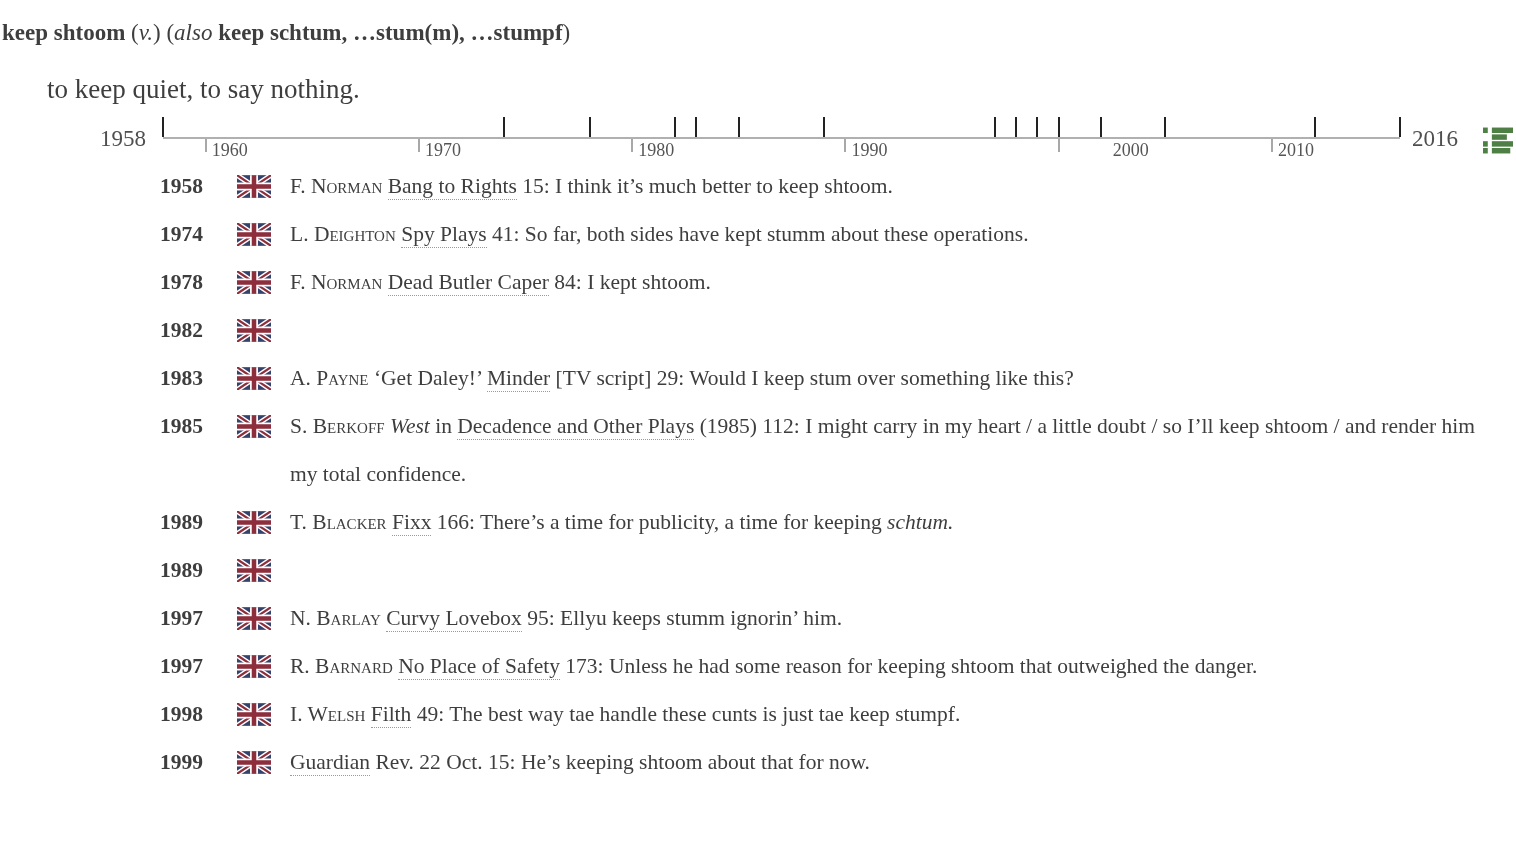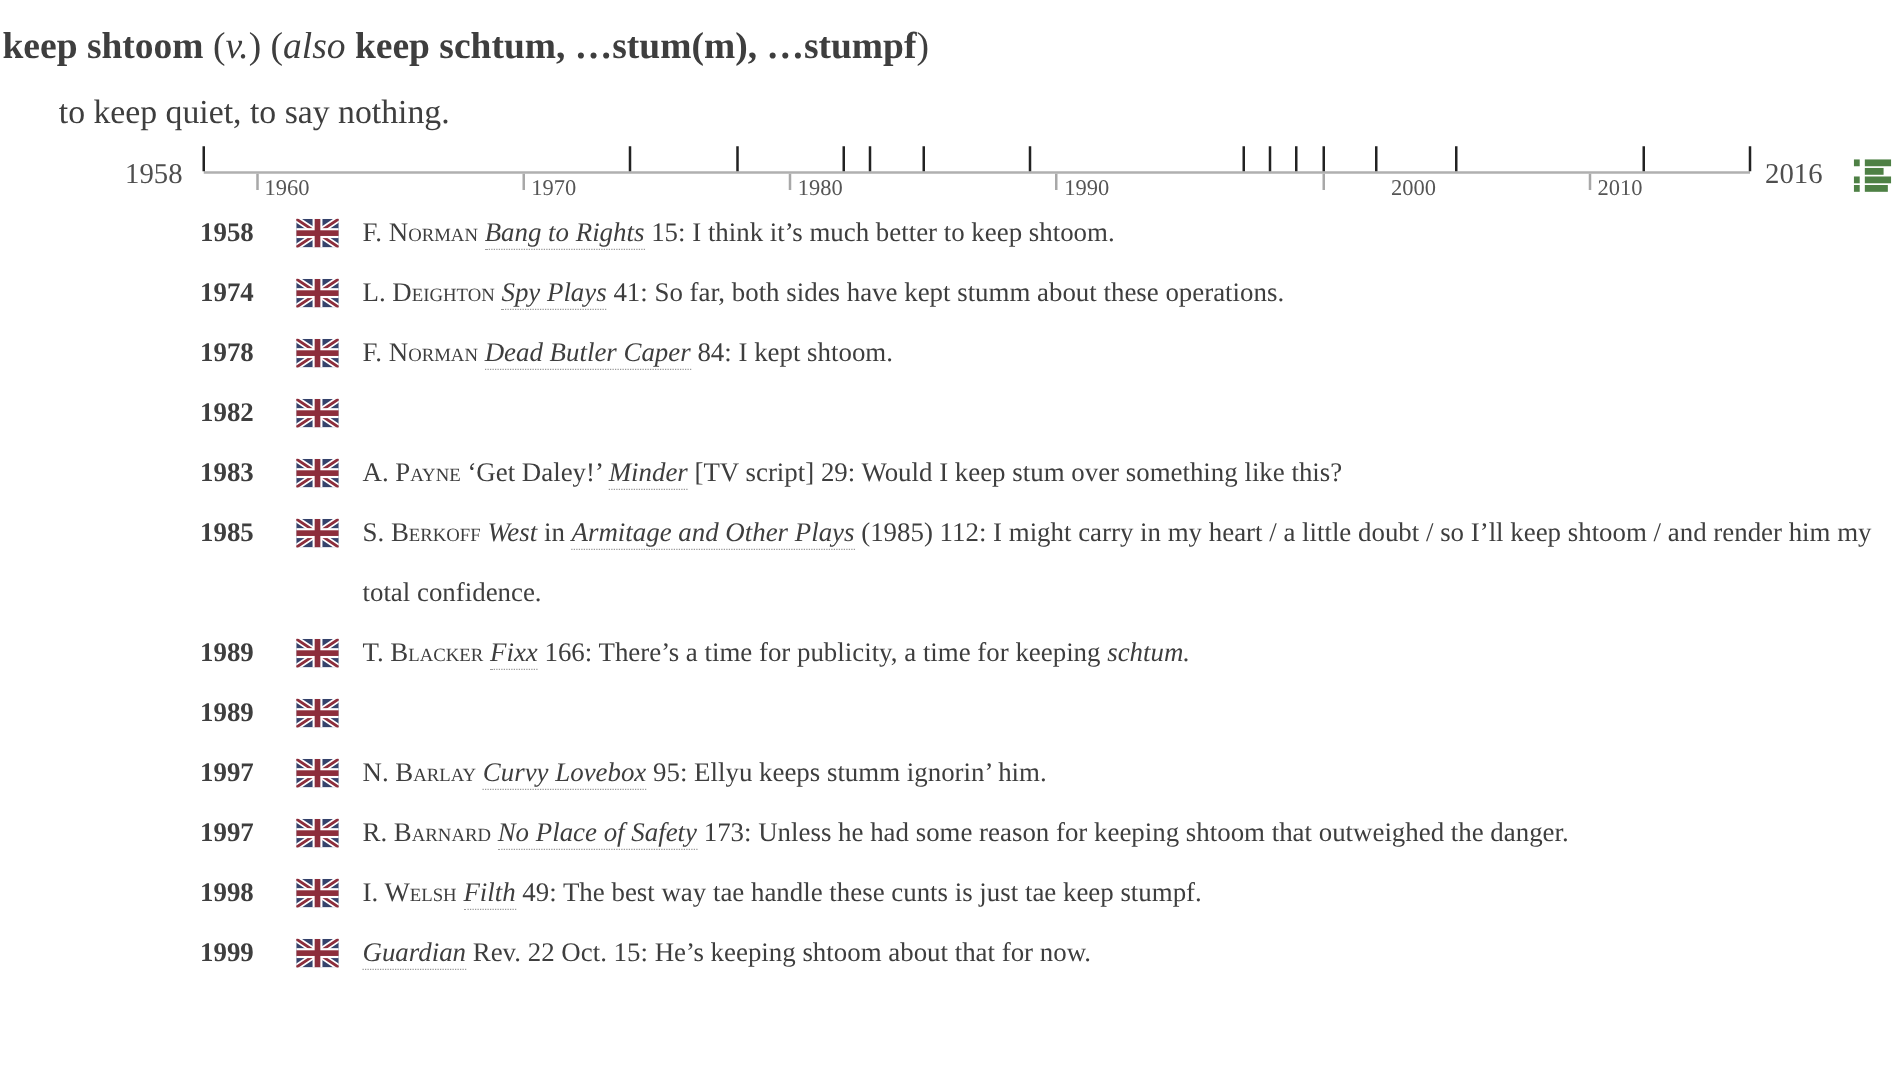--- a/index.html
+++ b/index.html
@@ -2,21 +2,21 @@
 <html><head>
 <meta charset="utf-8">
 <style>
   html,body{margin:0;padding:0;}
   body{
     width:1516px;height:868px;overflow:hidden;background:#ffffff;
     font-family:"Liberation Serif","DejaVu Serif",serif;color:#3e3e3e;
     position:relative;
   }
   
-  .headword-line{position:absolute;top:20px;left:2px;font-size:30px;white-space:nowrap;}
+  .headword-line{position:absolute;top:20px;left:2px;font-size:23px;white-space:nowrap;}
   .hw-lemma,.hw-variants{font-weight:bold;}
   .hw-pos,.hw-also{font-style:italic;}
   
   .definition{position:absolute;top:74px;left:47px;font-size:27px;}
   
   .timeline{position:absolute;top:110px;left:0;width:1516px;height:58px;}
   .tl-edge-label{position:absolute;font-size:23px;color:#4f4f4f;}
   .tl-start{left:100px;top:16px;}
   .tl-end{left:1412px;top:16px;}
   .tl-track{position:absolute;left:163px;top:0;width:1237px;height:58px;}
@@ -26,21 +26,21 @@
   .tick-label{position:absolute;top:30px;font-size:18px;color:#555;padding-left:6px;}
   .tl-icon{position:absolute;left:1483px;top:17px;width:30px;height:27px;cursor:pointer;}
   
   .citations{position:absolute;top:162px;left:160px;width:1356px;}
   .cite-row{display:flex;align-items:flex-start;font-size:21.5px;line-height:48px;}
   .cite-year{width:53px;font-weight:bold;flex:none;}
   .cite-flag{flex:none;margin-left:24px;width:34px;}
   .cite-flag svg{display:block;margin-top:13px;}
   .cite-text{flex:none;margin-left:19px;width:1213px;}
   .seg-author{font-variant:small-caps;}
-  .seg-title{font-style:italic;border-bottom:1px dotted #9a9a9a;padding-bottom:1px;cursor:pointer;}
+  .seg-title{border-bottom:1px dotted #9a9a9a;padding-bottom:1px;cursor:pointer;}
   .seg-italic{font-style:italic;margin-top:18px;}
 </style>
 </head>
 <body>
 
 <div class="headword-line">
   <span class="hw-lemma">keep shtoom</span>
   <span>(</span><span class="hw-pos">v.</span><span>)</span>
   <span>(</span><span class="hw-also">also</span>
   <span class="hw-variants">keep schtum, …stum(m), …stumpf</span><span>)</span>
@@ -177,21 +177,21 @@
         <svg viewBox="0 0 60 40" width="34" height="23" aria-hidden="true">
           <rect width="60" height="40" fill="#35426b"></rect>
           <path d="M0,0 L60,40 M60,0 L0,40" stroke="#ffffff" stroke-width="9"></path>
           <path d="M0,0 L60,40 M60,0 L0,40" stroke="#8d2e3c" stroke-width="4"></path>
           <rect x="23" width="14" height="40" fill="#ffffff"></rect>
           <rect y="13" width="60" height="14" fill="#ffffff"></rect>
           <rect x="26" width="8" height="40" fill="#8d2e3c"></rect>
           <rect y="16" width="60" height="8" fill="#8d2e3c"></rect>
         </svg>
       </span>
-      <span class="cite-text"><span class="seg-author">S. Berkoff</span> <span class="seg-italic">West</span> <span class="seg-plain">in</span> <span class="seg-title">Armitage and Other Plays</span> <span class="seg-plain">(1985) 112: I might carry in my heart / a little doubt / so I’ll keep shtoom / and render him my total confidence.</span></span>
+      <span class="cite-text"><span class="seg-author">S. Berkoff</span> <span class="seg-italic">West</span> <span class="seg-plain">in</span> <span class="seg-title">Decadence and Other Plays</span> <span class="seg-plain">(1985) 112: I might carry in my heart / a little doubt / so I’ll keep shtoom / and render him my total confidence.</span></span>
     </div>
     <div class="cite-row">
       <span class="cite-year">1989</span>
       <span class="cite-flag">
         <svg viewBox="0 0 60 40" width="34" height="23" aria-hidden="true">
           <rect width="60" height="40" fill="#35426b"></rect>
           <path d="M0,0 L60,40 M60,0 L0,40" stroke="#ffffff" stroke-width="9"></path>
           <path d="M0,0 L60,40 M60,0 L0,40" stroke="#8d2e3c" stroke-width="4"></path>
           <rect x="23" width="14" height="40" fill="#ffffff"></rect>
           <rect y="13" width="60" height="14" fill="#ffffff"></rect>

